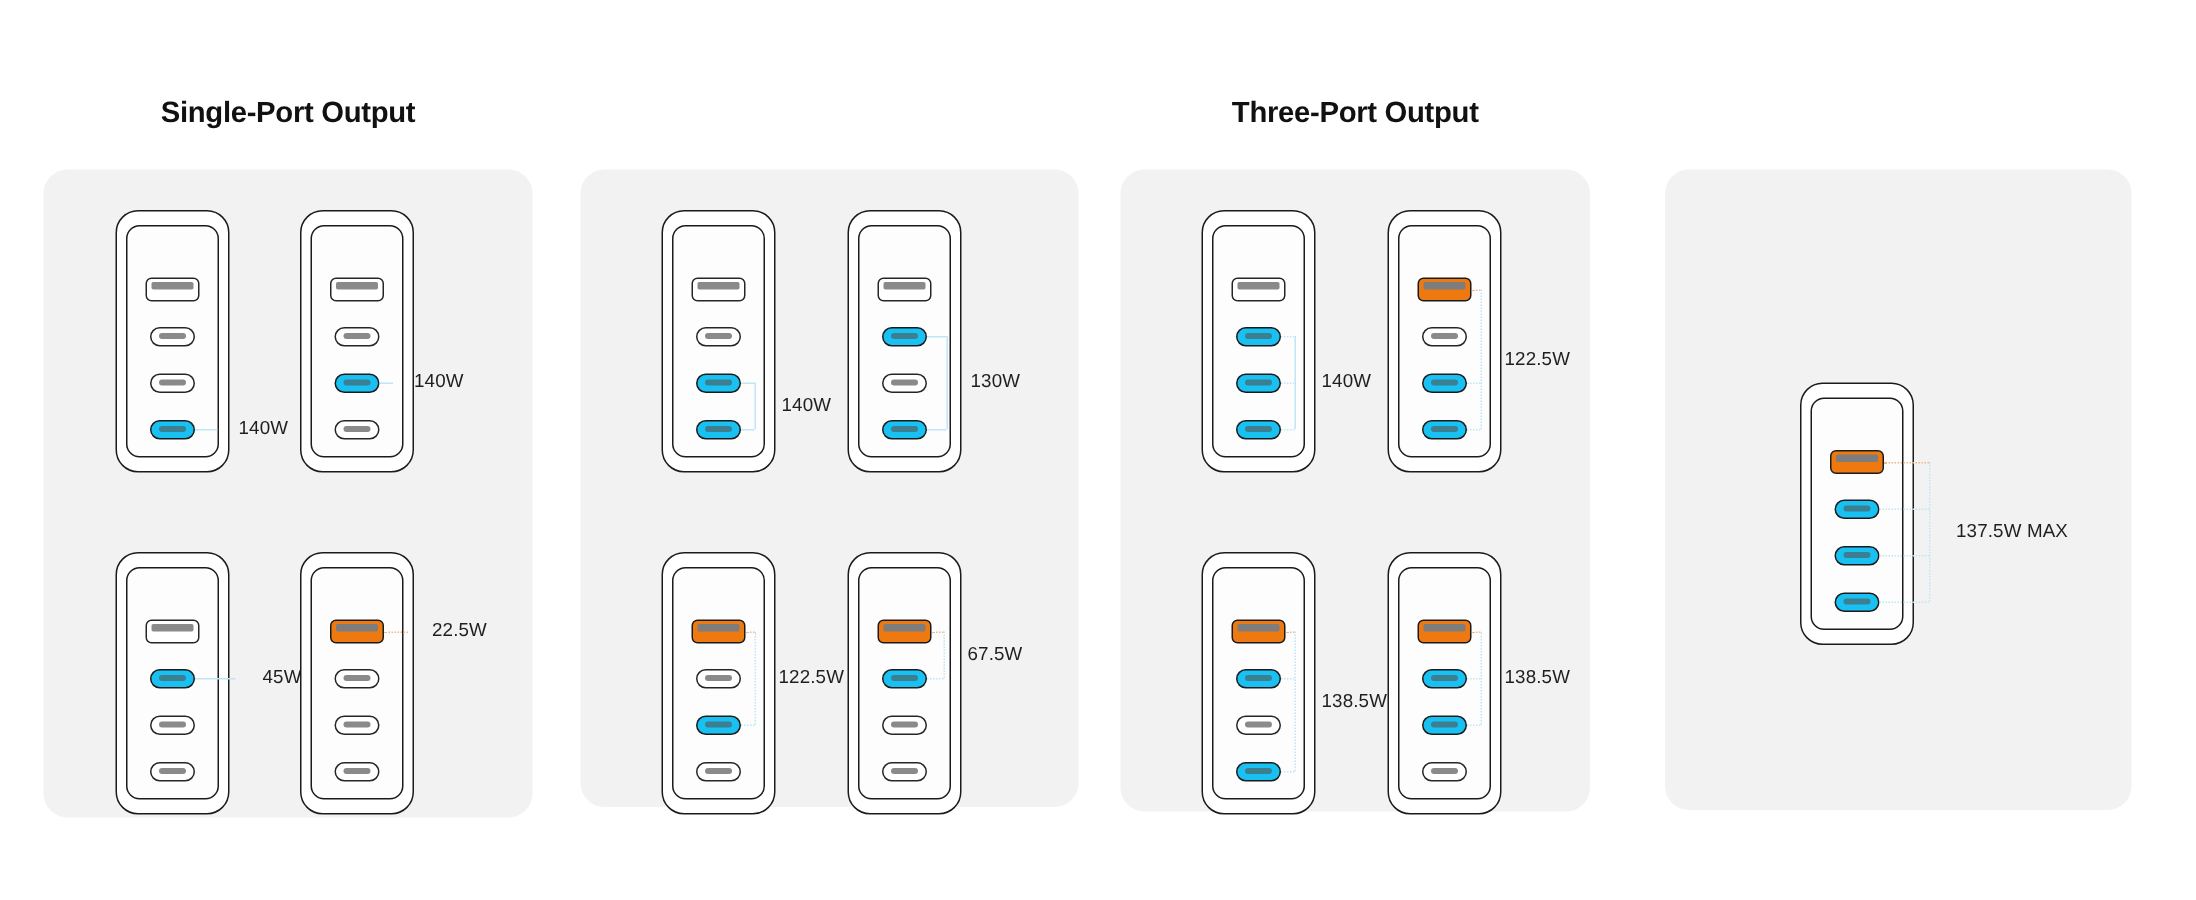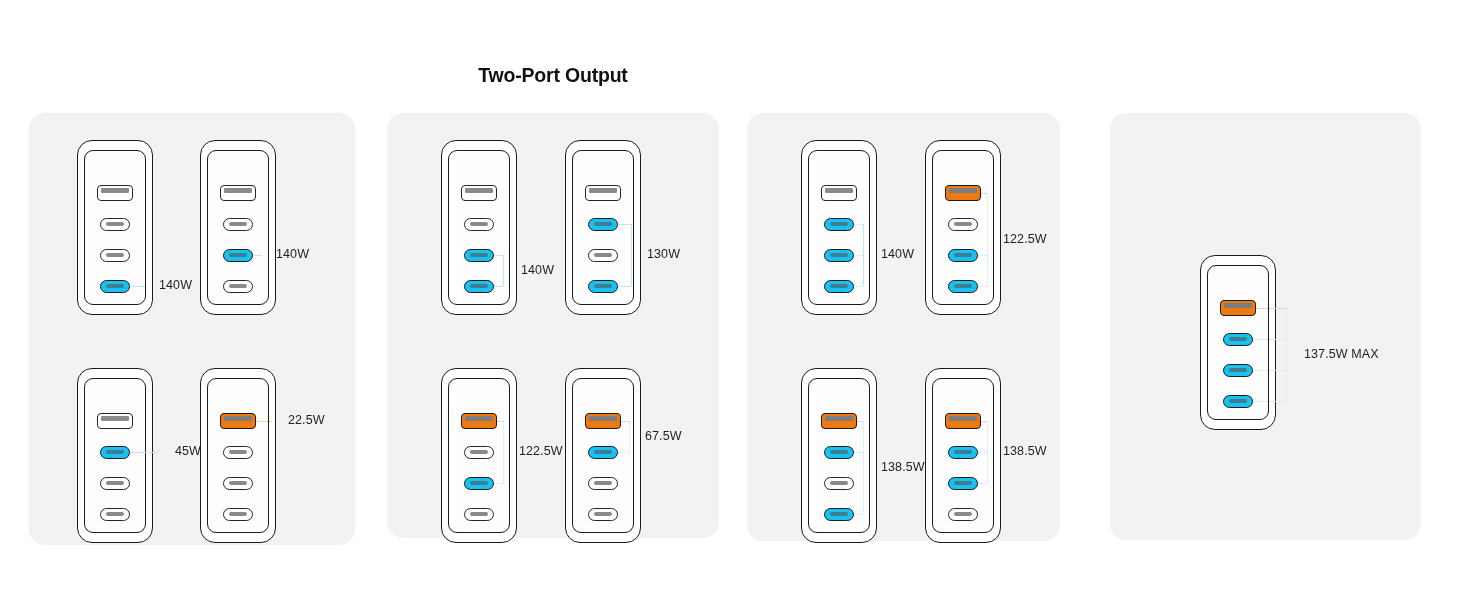--- a/index.html
+++ b/index.html
@@ -64,20 +64,21 @@
   .wlabel {
     position: absolute; font-size: 12.5px; color: #1f1f1f;
     white-space: nowrap; letter-spacing: 0.1px;
   }
 </style>
 </head>
 <body>
 
 <div id="root">
     <div class="panel-col" style="left: 29px; width: 326px; height: 600px;">
+      <div class="panel-title">Single-Port Output</div>
       <div class="panel-box" style="left: 0px; width: 326px; height: 432px;"></div>
     </div>
     <div class="charger" style="left: 77px; top: 140px; width: 76px; height: 175px;">
       <div class="charger-outer"></div>
       <div class="charger-inner"></div>
       <div class="ports">
         <div class="port usba" style="top: 45px;">
           <div class="bar"></div>
         </div>
         <div class="port usbc" style="top: 77.5px;">
@@ -155,21 +156,20 @@
         <div class="port usbc" style="top: 139.5px;">
           <div class="bar"></div>
         </div>
       </div>
     </div>
     <div class="conn" style="left: 0px; top: 0px; width: 1464px; height: 600px;">
       <div class="stub o" style="left: 256px; top: 421px; width: 16px;"></div>
     </div>
     <div class="wlabel" style="left: 288px; top: 413px;">22.5W</div>
     <div class="panel-col" style="left: 387px; width: 332px; height: 600px;">
-      <div class="panel-title">Two-Port Output</div>
       <div class="panel-box" style="left: 0px; width: 332px; height: 425px;"></div>
     </div>
     <div class="charger" style="left: 441px; top: 140px; width: 76px; height: 175px;">
       <div class="charger-outer"></div>
       <div class="charger-inner"></div>
       <div class="ports">
         <div class="port usba" style="top: 45px;">
           <div class="bar"></div>
         </div>
         <div class="port usbc" style="top: 77.5px;">
@@ -255,20 +255,21 @@
         </div>
       </div>
     </div>
     <div class="conn" style="left: 0px; top: 0px; width: 1464px; height: 600px;">
       <div class="stub o" style="left: 621px; top: 421px; width: 8px;"></div>
       <div class="stub d" style="left: 618px; top: 452px; width: 11px;"></div>
       <div class="spine d" style="left: 629px; top: 421px; height: 31px;"></div>
     </div>
     <div class="wlabel" style="left: 645px; top: 428.5px;">67.5W</div>
     <div class="panel-col" style="left: 747px; width: 313px; height: 600px;">
+      <div class="panel-title">Three-Port Output</div>
       <div class="panel-box" style="left: 0px; width: 313px; height: 428px;"></div>
     </div>
     <div class="charger" style="left: 801px; top: 140px; width: 76px; height: 175px;">
       <div class="charger-outer"></div>
       <div class="charger-inner"></div>
       <div class="ports">
         <div class="port usba" style="top: 45px;">
           <div class="bar"></div>
         </div>
         <div class="port usbc blue" style="top: 77.5px;">

